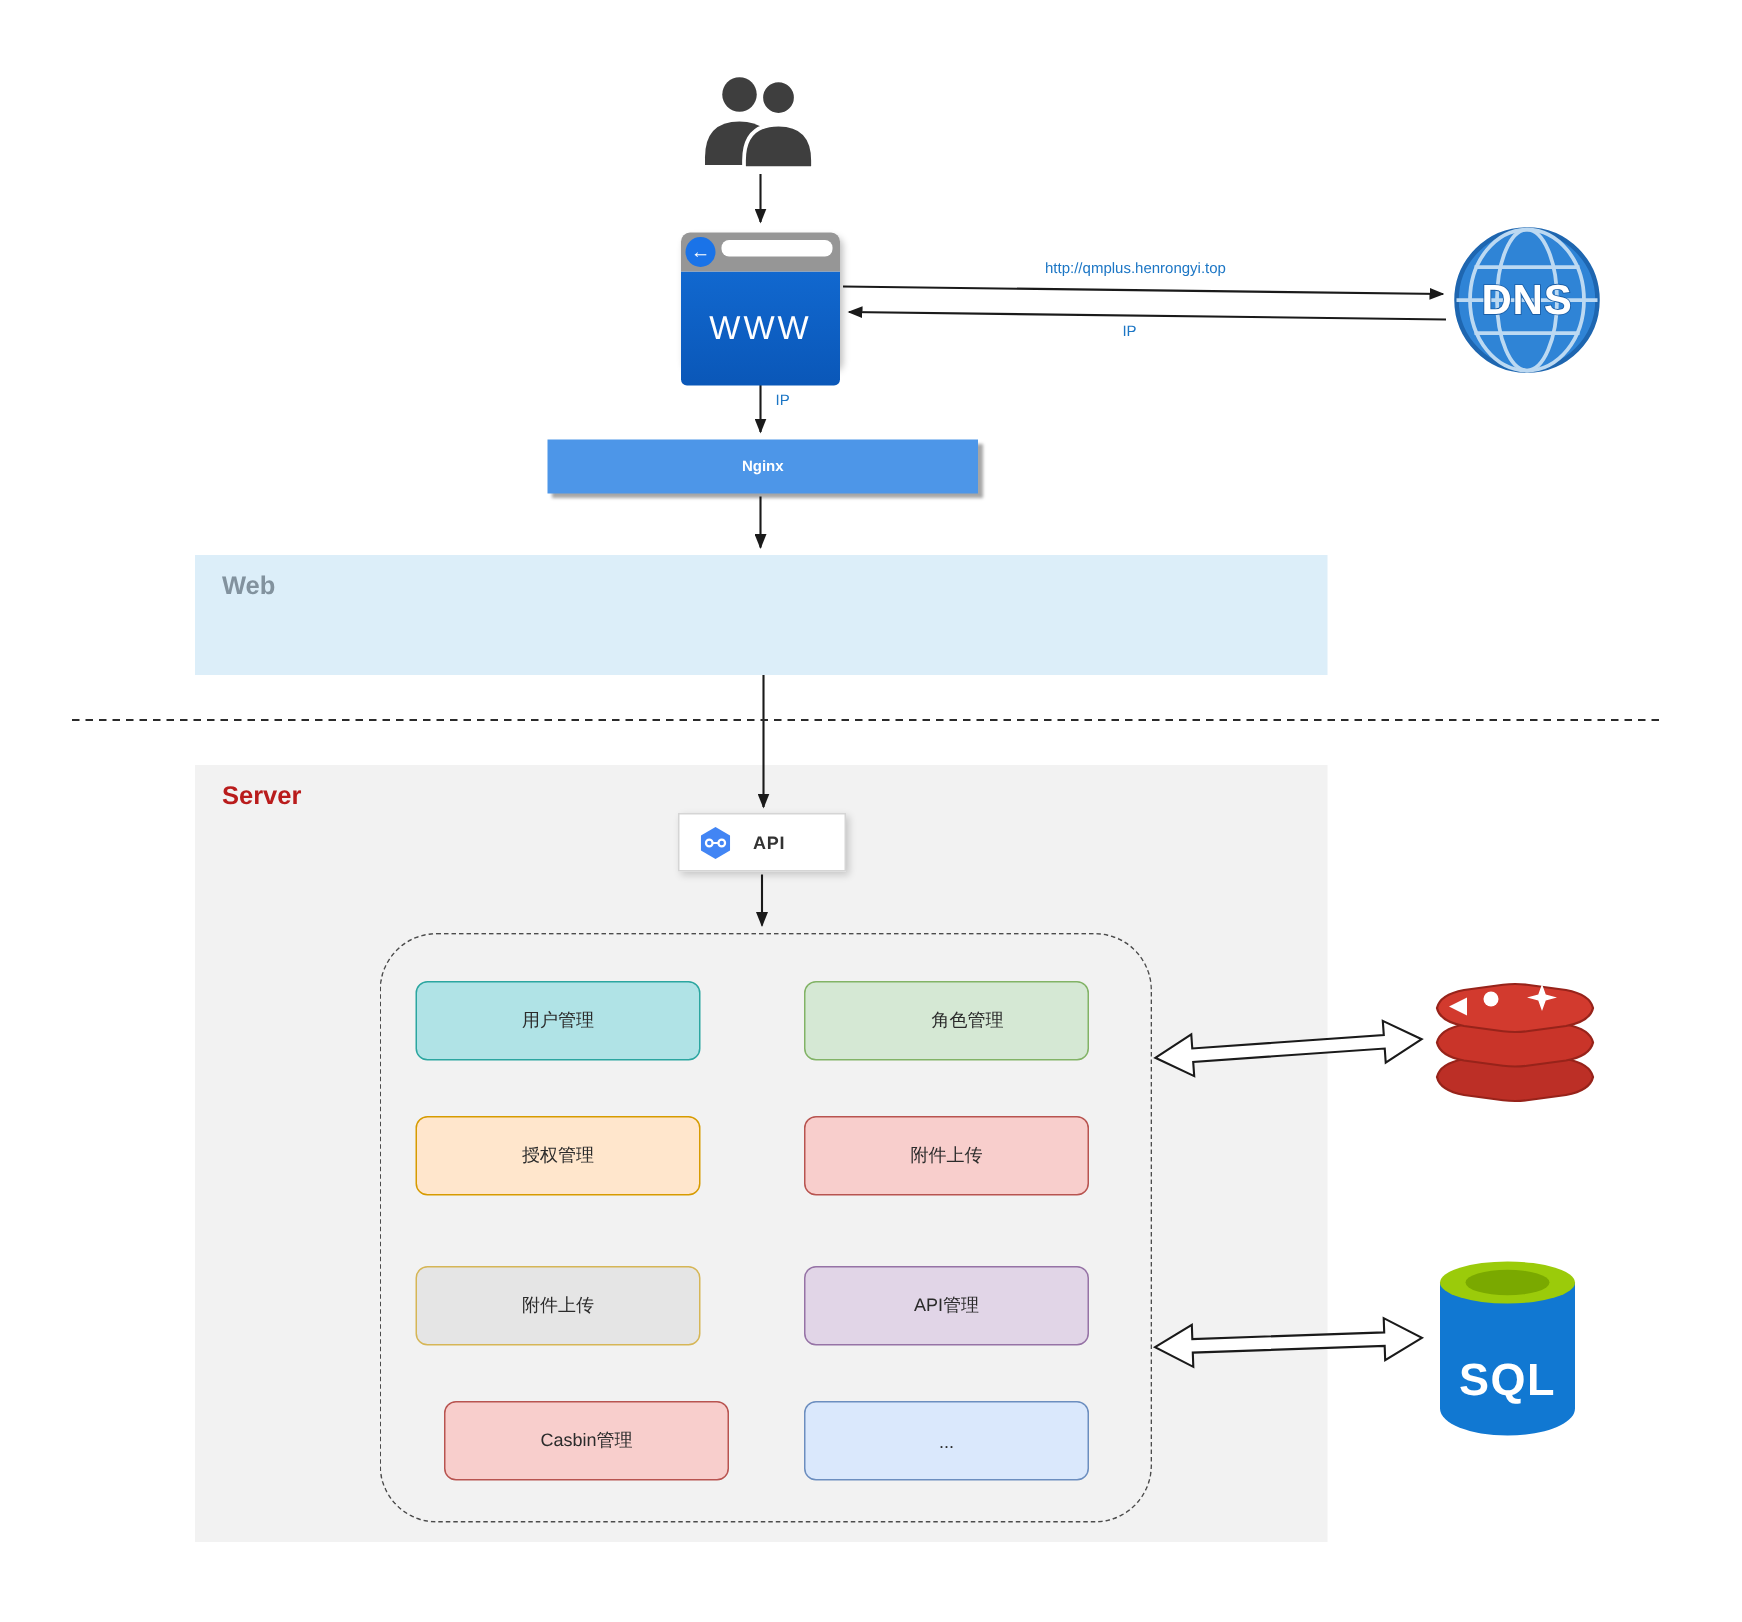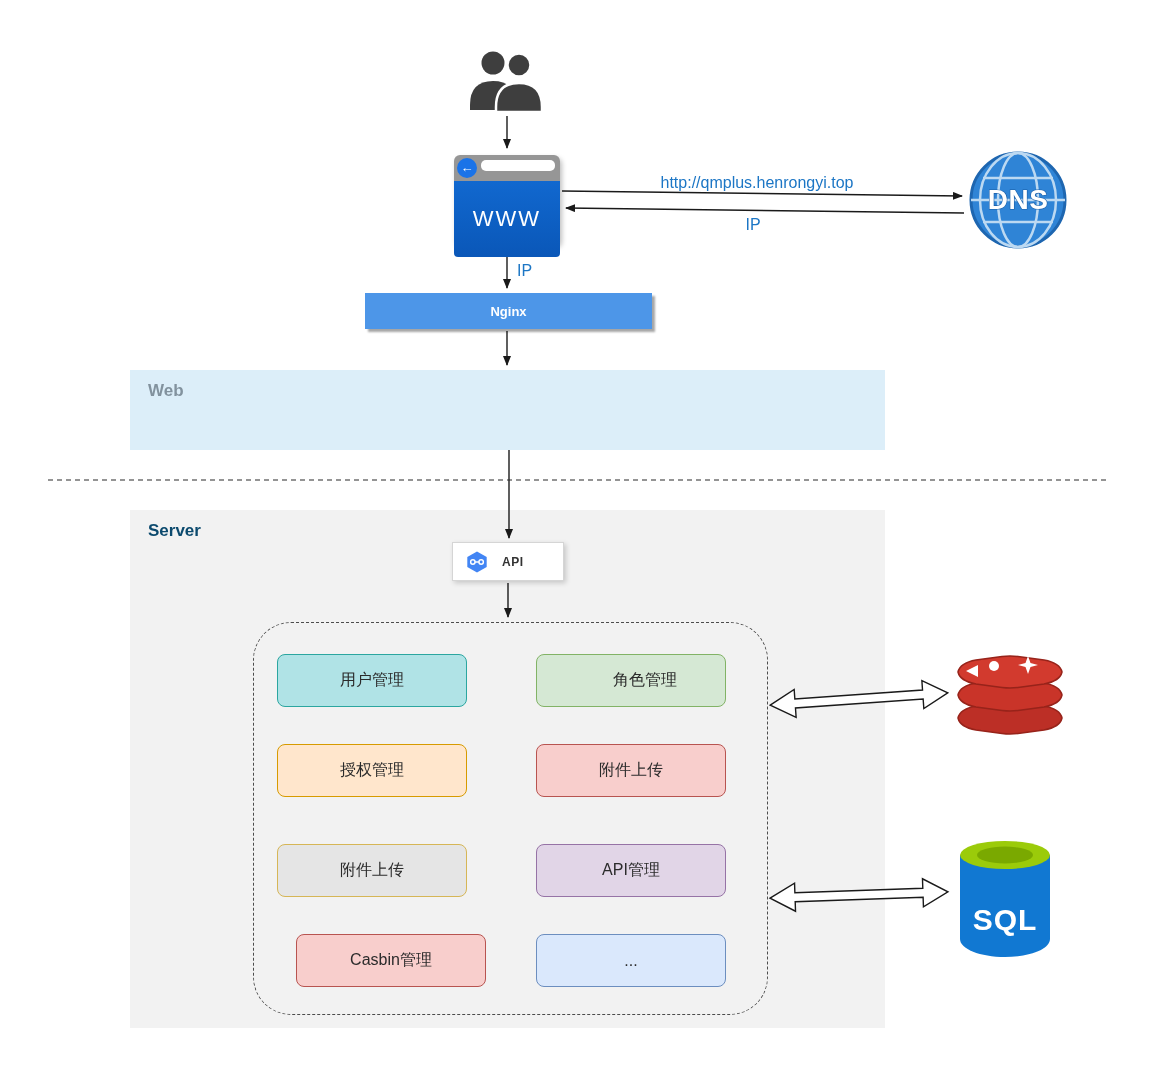--- a/index.html
+++ b/index.html
@@ -6,21 +6,21 @@
   html,body { background:#fff; }
   body { font-family:"Liberation Sans","DejaVu Sans",sans-serif; }
   .canvas { position:relative; width:1161px; height:1081px; background:#fff; overflow:hidden; }
   .abs { position:absolute; }
 
   
   .web-zone { left:130px; top:370px; width:755px; height:80px; background:#dceef9; }
   .server-zone { left:130px; top:510px; width:755px; height:518px; background:#f2f2f2; }
   .zone-label { position:absolute; left:18px; top:11px; font-size:17px; font-weight:bold; }
   .web-zone .zone-label { color:#82929e;text-align:right; }
-  .server-zone .zone-label { color:#0c4a6e; }
+  .server-zone .zone-label { color:#b91c1c; }
 
   
   .connectors { left:0; top:0; width:1161px; height:1081px; pointer-events:none; }
   .conn { stroke:#1a1a1a; stroke-width:1.4; }
 
   
   .users { left:468px; top:50px; width:78px; height:64px; }
 
   
   .browser { left:454px; top:155px; width:106px; height:90px; border-radius:6px; box-shadow:2px 3px 5px rgba(0,0,0,0.25); }
@@ -29,33 +29,33 @@
   .addr-bar { position:absolute; left:27px; right:5px; top:5px; height:11px; background:#fff; border-radius:5px; }
   .browser-body { height:76px; background:linear-gradient(#1168cf,#0a57b8); border-radius:0 0 4px 4px; color:#fff; display:flex; align-items:center; justify-content:center; font-size:22px; letter-spacing:2px; }
 
   
   .dns { left:967px; top:149px; width:102px; height:102px; }
   .redis { left:950px; top:650px; width:120px; height:86px; }
   .sql { left:955px; top:835px; width:100px; height:128px; }
   svg text { font-family:"Liberation Sans","DejaVu Sans",sans-serif; }
 
   
-  .edge-label { position:absolute; color:#1c76c5; font-size:16px; white-space:nowrap; }
+  .edge-label { position:absolute; color:#1c76c5; font-size:10px; white-space:nowrap; }
   .centered { transform:translateX(-50%); }
 
   
-  .nginx { left:365px; top:293px; width:287px; height:36px; background:#4d96e8; box-shadow:3px 3px 2px rgba(0,0,0,0.35); color:#fff; font-weight:bold; font-size:13px; display:flex; align-items:center; justify-content:center; }
+  .nginx { left:365px; top:293px; width:287px; height:36px; background:#4d96e8; box-shadow:3px 3px 2px rgba(0,0,0,0.35); color:#fff; font-weight:bold; font-size:10px; display:flex; align-items:center; justify-content:center; }
 
   
   .api-box { left:452px; top:542px; width:112px; height:39px; background:#fff; border:1px solid #d5d5d5; box-shadow:2px 2px 5px rgba(0,0,0,0.18); display:flex; align-items:center; padding-left:12px; gap:13px; }
   .api-label { font-size:12px; font-weight:bold; color:#333; letter-spacing:0.5px; }
 
   
   .dashed-box { left:253px; top:622px; width:515px; height:393px; border:1.6px dashed #4c4c4c; border-radius:38px; }
-  .module { position:absolute; width:190px; height:53px; border:1px solid; border-radius:8px; display:flex; align-items:center; justify-content:center; font-size:16px; color:#2b2b2b; }
+  .module { position:absolute; width:190px; height:53px; border:1px solid; border-radius:8px; display:flex; align-items:center; justify-content:center; font-size:12px; color:#2b2b2b; }
 </style>
 </head>
 <body>
 
 <div class="canvas">
 
   <div class="abs web-zone">
     <span class="zone-label">Web</span>
   </div>
   <div class="abs server-zone">

